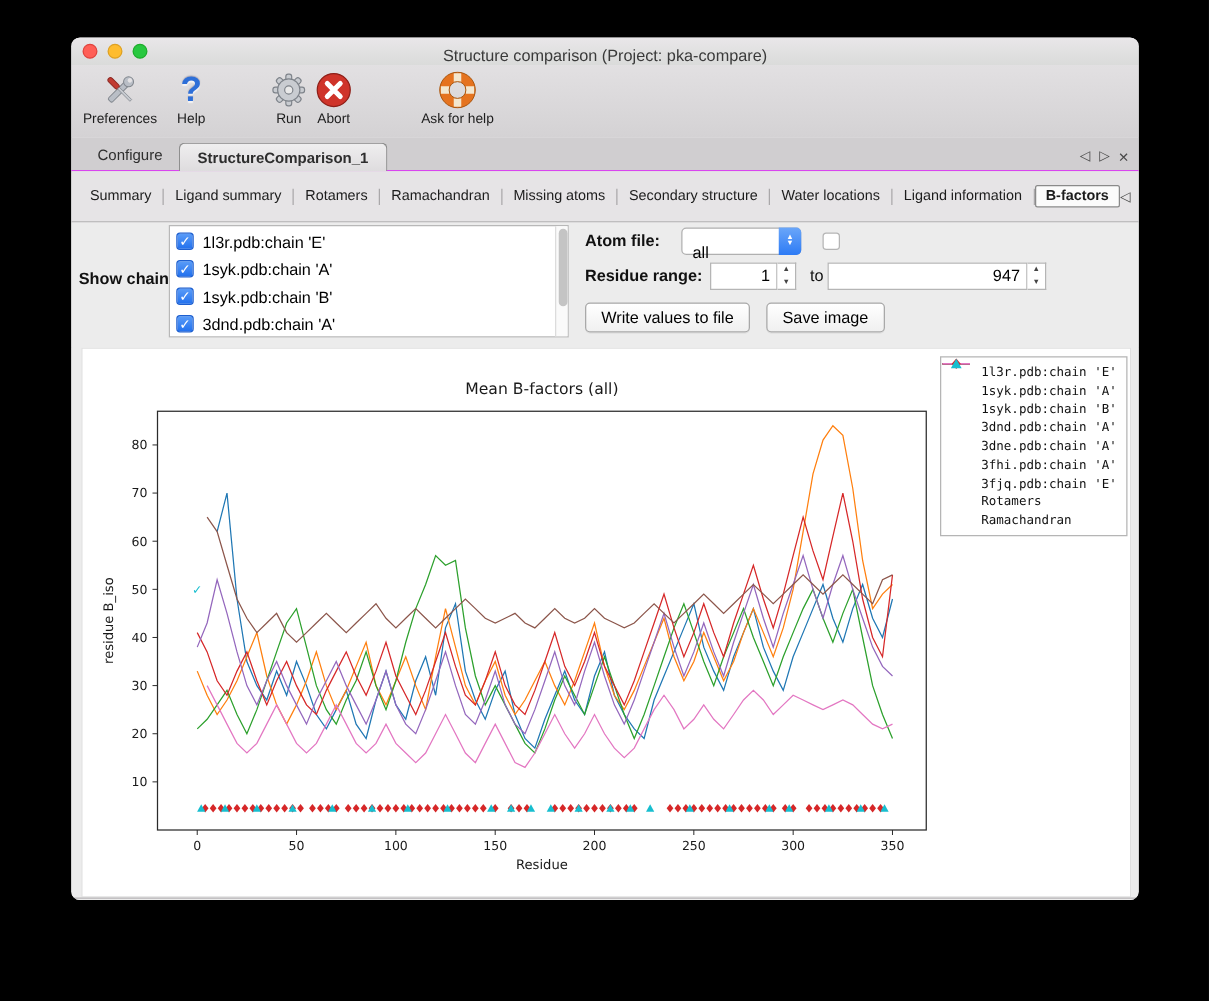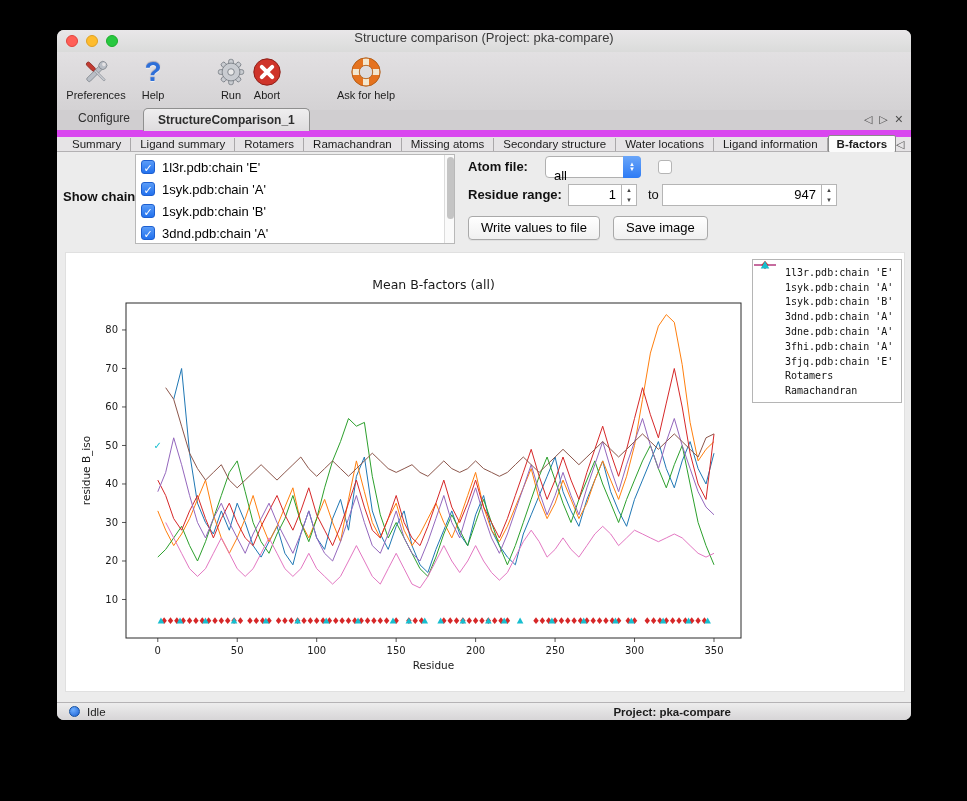--- a/index.html
+++ b/index.html
@@ -4,21 +4,21 @@
 <style>
   * { box-sizing: border-box; margin: 0; padding: 0; }
   html,body { width: 967px; height: 801px; background:#000; font-family:"Liberation Sans", sans-serif; }
   .screen { position:relative; width:967px; height:801px; background:#000; overflow:hidden; }
   .window { position:absolute; left:57px; top:30px; width:854px; height:690px; border-radius:7px;
             overflow:hidden; box-shadow:0 22px 55px rgba(0,0,0,0.7); background:#ececec;
             display:flex; flex-direction:column; }
 
   
   .titlebar { height:22px; background:linear-gradient(#e9e7e9,#dadbda); position:relative;
-              display:flex; align-items:flex-start; justify-content:center; flex:0 0 auto; }
+              display:flex; align-items:flex-end; justify-content:center; flex:0 0 auto; }
   .traffic { position:absolute; left:9px; top:5px; display:flex; gap:8px; }
   .light { width:12px; height:12px; border-radius:50%; }
   .light.red { background:#ff5f57; border:0.5px solid #e0443e; }
   .light.yellow { background:#febc2e; border:0.5px solid #dea123; }
   .light.green { background:#28c840; border:0.5px solid #1dad2b; }
   .win-title { font-size:13px; color:#3a3a3a; }
 
   
   .toolbar { height:58px; background:linear-gradient(#e2e0e2,#d4d2d4); display:flex; align-items:flex-start;
              padding:4px 0 0 8px; flex:0 0 auto; }
@@ -27,31 +27,31 @@
   .tool-label { font-size:11px; color:#1d1d1d; margin-top:1px; white-space:nowrap; }
   .ti-pref { width:62px; margin-right:10px; }
   .ti-help { width:32px; margin-right:46px; }
   .ti-run  { width:32px; margin-right:2px; }
   .ti-abort{ width:36px; margin-right:46px; }
   .ti-ask  { width:70px; }
   .help-q { font-size:28px; font-weight:bold; color:#2e6fd8; line-height:30px;
             text-shadow:0 1px 1px rgba(255,255,255,.7), 0 -1px 1px rgba(0,0,60,.25); }
 
   
-  .tabbar { height:27px; background:#d0ced0; border-bottom:7px solid #d946ef; display:flex;
+  .tabbar { height:27px; background:#d0ced0; border-bottom:1px solid #d946ef; display:flex;
             align-items:flex-end; padding:0 8px 0 8px; flex:0 0 auto; }
   .tab { font-size:12px; color:#2e2e2e; padding:4px 13px 5px 13px; }
   .tab.active { background:linear-gradient(#efeeef,#dedcde); border:1px solid #8f8f8f; border-bottom:none;
                 border-radius:5px 5px 0 0; font-weight:bold; padding:4px 14px; margin-bottom:-1px; }
   .tab-nav { margin-left:auto; display:flex; align-items:center; gap:7px; padding-bottom:5px; }
   .tab-nav span { font-size:11px; color:#4a4a4a; line-height:11px; }
   .tab-nav .close-x { font-size:14px; }
 
   
-  .subtabbar { height:15px; background:#e6e4e6; border-bottom:1px solid #b3b1b3; display:flex;
+  .subtabbar { height:41px; background:#e6e4e6; border-bottom:1px solid #b3b1b3; display:flex;
                align-items:center; padding:0 6px; flex:0 0 auto; }
   .subtab { font-size:11.5px; color:#1c1c1c; padding:3px 9px; white-space:nowrap; }
   .subtab.selected { border:1px solid #8a8a8a; background:#fbfbfb; border-radius:2px; font-weight:bold;
                      padding:2px 8px; }
   .subtab-sep { width:1px; height:13px; background:#aaa8aa; }
   .subtab-nav { margin-left:auto; display:flex; gap:8px; padding-right:4px; }
   .subtab-nav span { font-size:11px; color:#4a4a4a; }
 
   
   .controls { height:100px; background:#ececec; position:relative; flex:0 0 auto; }

